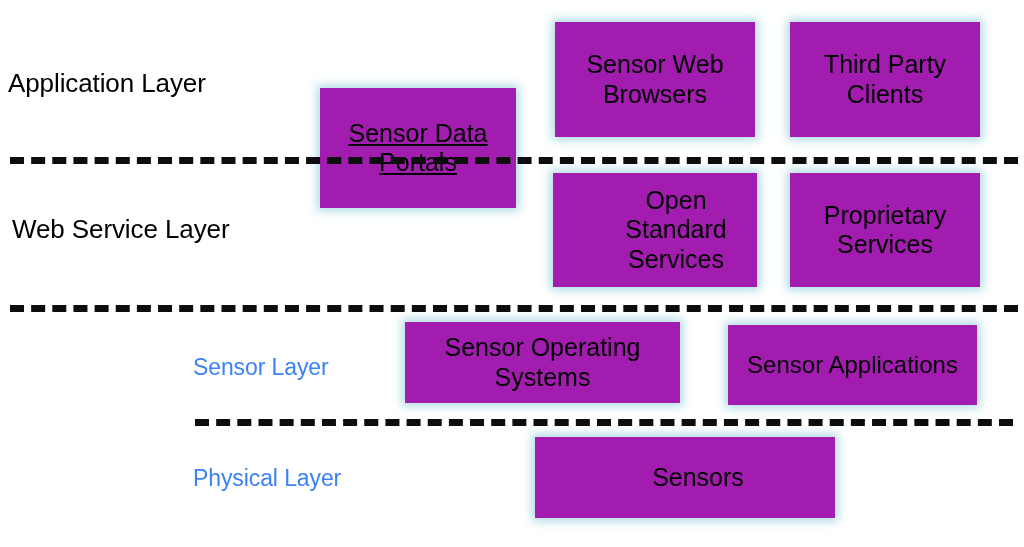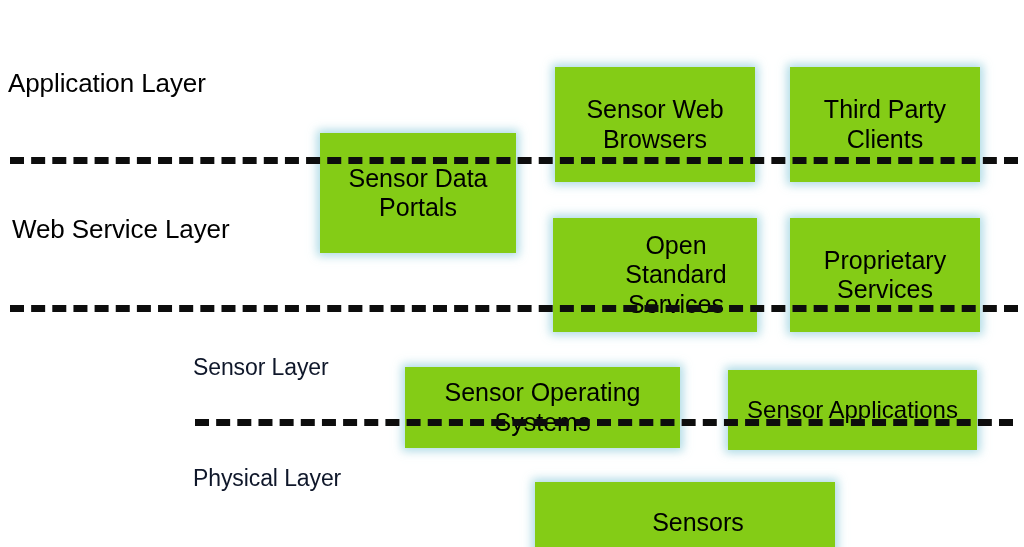--- a/index.html
+++ b/index.html
@@ -29,48 +29,47 @@
     line-height: 1.12;
     color: #000000;
     white-space: nowrap;
     letter-spacing: -0.1px;
   }
   .sub-layer-label {
     position: absolute;
     font-family: "Liberation Sans", sans-serif;
     font-size: 23px;
     line-height: 1.12;
-    color: #0f172a;
+    color: #3b82f6;
     white-space: nowrap;
     letter-spacing: -0.1px;
   }
 
   
   .divider {
     position: absolute;
     height: 0;
     border-top: 7px dashed #0d0d0d;
   }
 
   
   .box {
     position: absolute;
-    background: #84cc16;
+    background: #a21caf;
     box-shadow: 0 0 9px 3px rgba(146, 205, 220, 0.75);
     display: flex;
     align-items: center;
     justify-content: center;
     text-align: center;
     font-family: "Liberation Sans", sans-serif;
     font-size: 25px;
     line-height: 1.18;
     color: #000000;
     box-sizing: border-box;
     padding: 2px 6px;
-    margin-top: 45px;
   }
   .box.wide-text { font-size: 24px; }
 
   
   .box.under-divider { z-index: 1; }
   .divider { z-index: 3; }
   .layer-label, .sub-layer-label { z-index: 4; }
 </style>
 </head>
 <body>
@@ -79,21 +78,21 @@
 
   <div class="layer-label" style="left:8px; top:69px;">Application Layer</div>
 
   <div class="layer-label" style="left:12px; top:215px;">Web Service Layer</div>
 
 
   <div class="sub-layer-label" style="left:193px; top:355px;">Sensor Layer</div>
 
   <div class="sub-layer-label" style="left:193px; top:466px;">Physical Layer</div>
 
-  <div class="box under-divider" style="left:320px; top:88px; width:196px; height:120px;">Sensor Data Portals</div>
+  <div class="box under-divider" style="left:320px; top:88px; width:196px; height:120px;text-decoration:underline;">Sensor Data Portals</div>
 
   <div class="box" style="left:555px; top:22px; width:200px; height:115px;">Sensor Web Browsers</div>
 
   <div class="box" style="left:790px; top:22px; width:190px; height:115px;">Third Party Clients</div>
 
   <div class="box" style="left:553px; top:173px; width:204px; height:114px;padding-left:48px;">Open Standard Services</div>
 
   <div class="box" style="left:790px; top:173px; width:190px; height:114px;">Proprietary Services</div>
 
   <div class="box" style="left:405px; top:322px; width:275px; height:81px;">Sensor Operating Systems</div>

